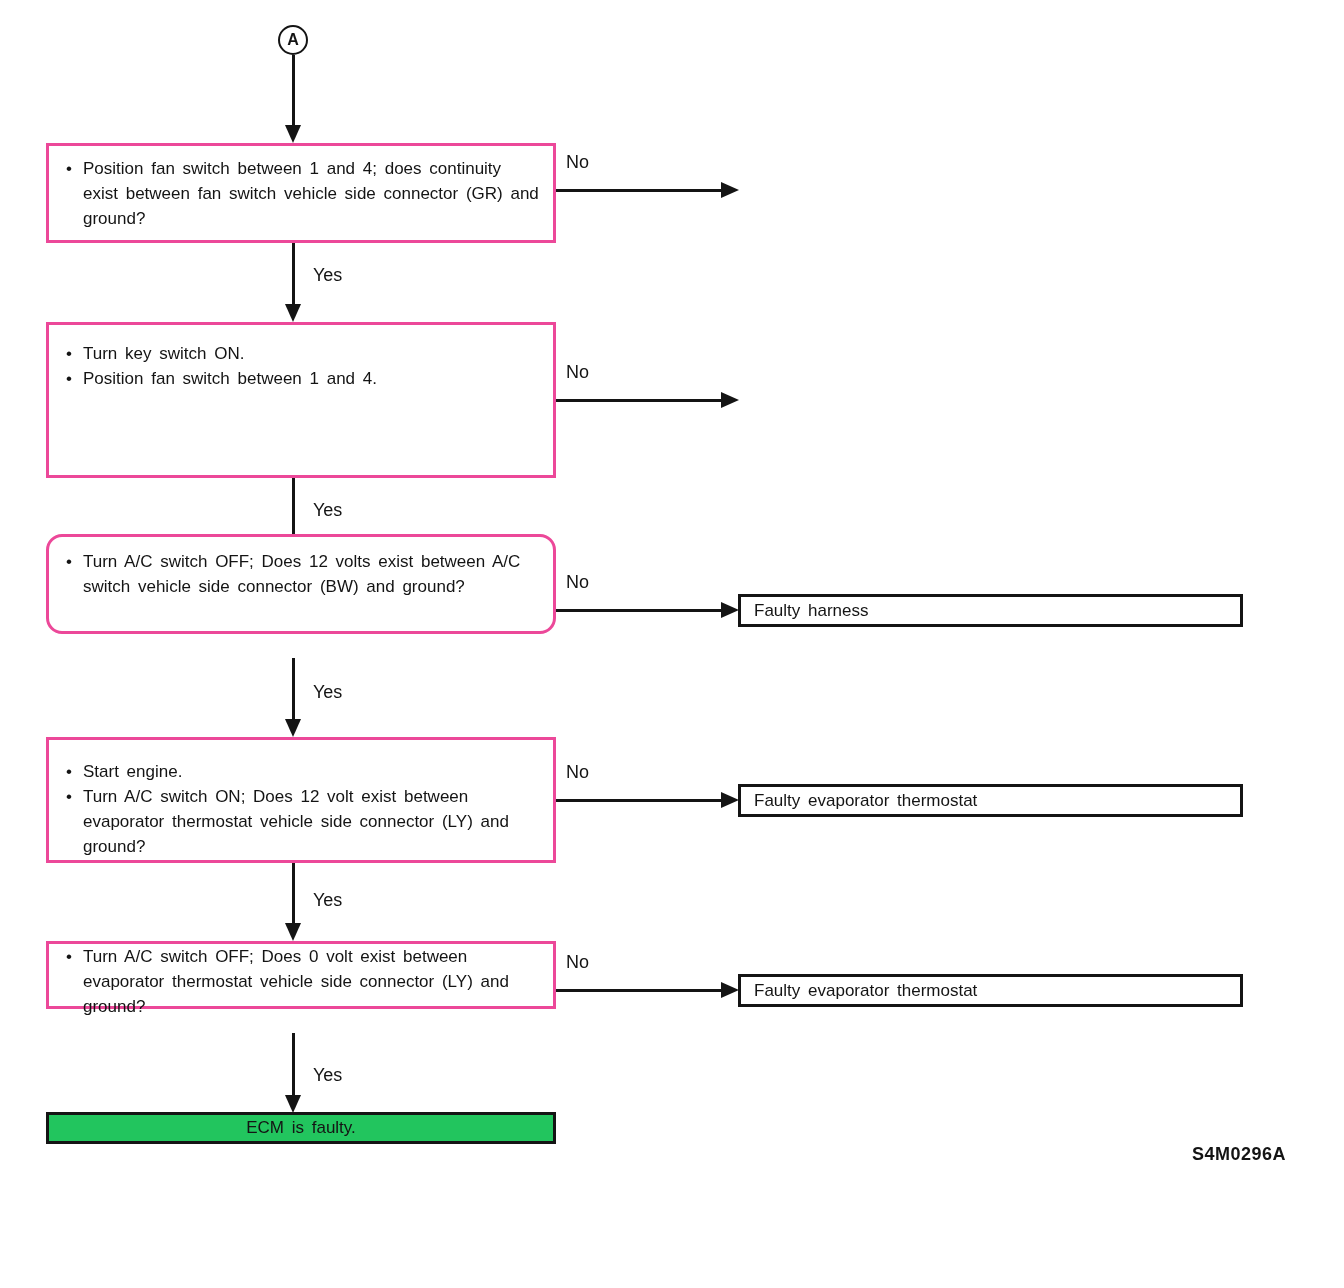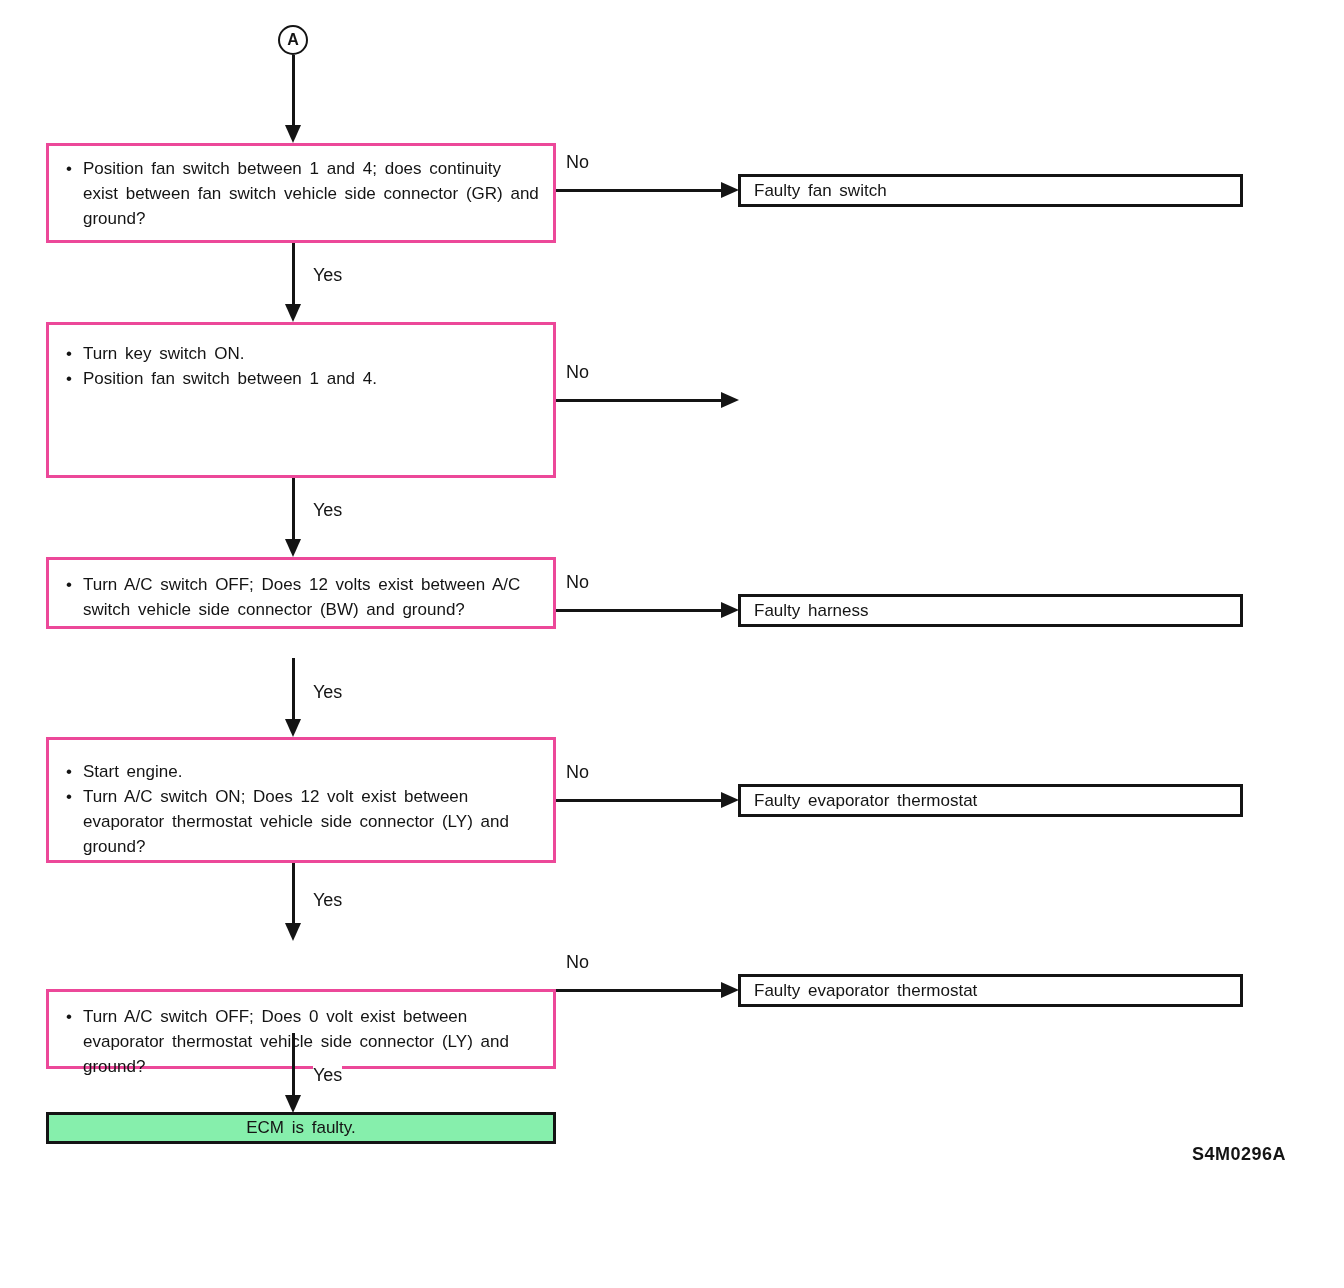--- a/index.html
+++ b/index.html
@@ -55,21 +55,21 @@
     padding-left: 13px;
     font-size: 17px;
     word-spacing: 3px;
   }
   .fbox {
     position: absolute;
     left: 46px; top: 1112px;
     width: 510px; height: 32px;
     border: 3px solid #141414;
     box-sizing: border-box;
-    background: #86efac;
+    background: #22c55e;
     display: flex; align-items: center; justify-content: center;
     font-size: 17px;
     word-spacing: 3px;
   }
   .lbl {
     position: absolute;
     font-size: 18px;
     word-spacing: 2px;
     background: #fff;
   }
@@ -108,41 +108,38 @@
 
   <div class="vline" style="top:55px;height:72px;"></div>
   <div class="arrow-down" style="top:125px;"></div>
 
   <div class="qbox" style="top:143px;height:100px;">
     <div class="bullet"><span>Position fan switch between 1 and 4; does continuity exist between fan switch vehicle side connector (GR) and ground?</span></div>
   </div>
   <div class="lbl" style="left:566px;top:152px;">No</div>
   <div class="hline" style="left:556px;top:189px;width:166px;"></div>
   <div class="arrow-right" style="top:182px;"></div>
-  <div class="rbox" style="top:174px;">
-      <span>Faulty fan switch</span>
-    </div>
 
   <div class="vline" style="top:243px;height:63px;"></div>
   <div class="arrow-down" style="top:304px;"></div>
   <div class="lbl" style="left:313px;top:265px;">Yes</div>
 
   <div class="qbox" style="top:322px;height:156px;padding-top:16px;">
     <div class="bullet"><span>Turn key switch ON.</span></div>
     <div class="bullet"><span>Position fan switch between 1 and 4.</span></div>
   </div>
   <div class="lbl" style="left:566px;top:362px;">No</div>
   <div class="hline" style="left:556px;top:399px;width:166px;"></div>
   <div class="arrow-right" style="top:392px;"></div>
 
   <div class="vline" style="top:478px;height:61px;"></div>
   <div class="arrow-down" style="top:539px;"></div>
   <div class="lbl" style="left:313px;top:500px;">Yes</div>
 
-  <div class="qbox" style="top:557px;height:72px;padding-top:12px;">
+  <div class="qbox" style="top:534px;height:100px;padding-top:12px;border-radius:16px;">
     <div class="bullet"><span>Turn A/C switch OFF; Does 12 volts exist between A/C switch vehicle side connector (BW) and ground?</span></div>
   </div>
   <div class="lbl" style="left:566px;top:572px;">No</div>
   <div class="hline" style="left:556px;top:609px;width:166px;"></div>
   <div class="arrow-right" style="top:602px;"></div>
   <div class="rbox" style="top:594px;">
       <span>Faulty harness</span>
     </div>
 
   <div class="vline" style="top:658px;height:61px;"></div>
@@ -157,21 +154,21 @@
   <div class="hline" style="left:556px;top:799px;width:166px;"></div>
   <div class="arrow-right" style="top:792px;"></div>
   <div class="rbox" style="top:784px;">
       <span>Faulty evaporator thermostat</span>
     </div>
 
   <div class="vline" style="top:863px;height:60px;"></div>
   <div class="arrow-down" style="top:923px;"></div>
   <div class="lbl" style="left:313px;top:890px;">Yes</div>
 
-  <div class="qbox" style="top:941px;height:80px;padding-top:12px;margin-top:48px;">
+  <div class="qbox" style="top:941px;height:68px;padding-top:0;">
     <div class="bullet"><span>Turn A/C switch OFF; Does 0 volt exist between evaporator thermostat vehicle side connector (LY) and ground?</span></div>
   </div>
   <div class="lbl" style="left:566px;top:952px;">No</div>
   <div class="hline" style="left:556px;top:989px;width:166px;"></div>
   <div class="arrow-right" style="top:982px;"></div>
   <div class="rbox" style="top:974px;">
       <span>Faulty evaporator thermostat</span>
     </div>
 
   <div class="vline" style="top:1033px;height:62px;"></div>

